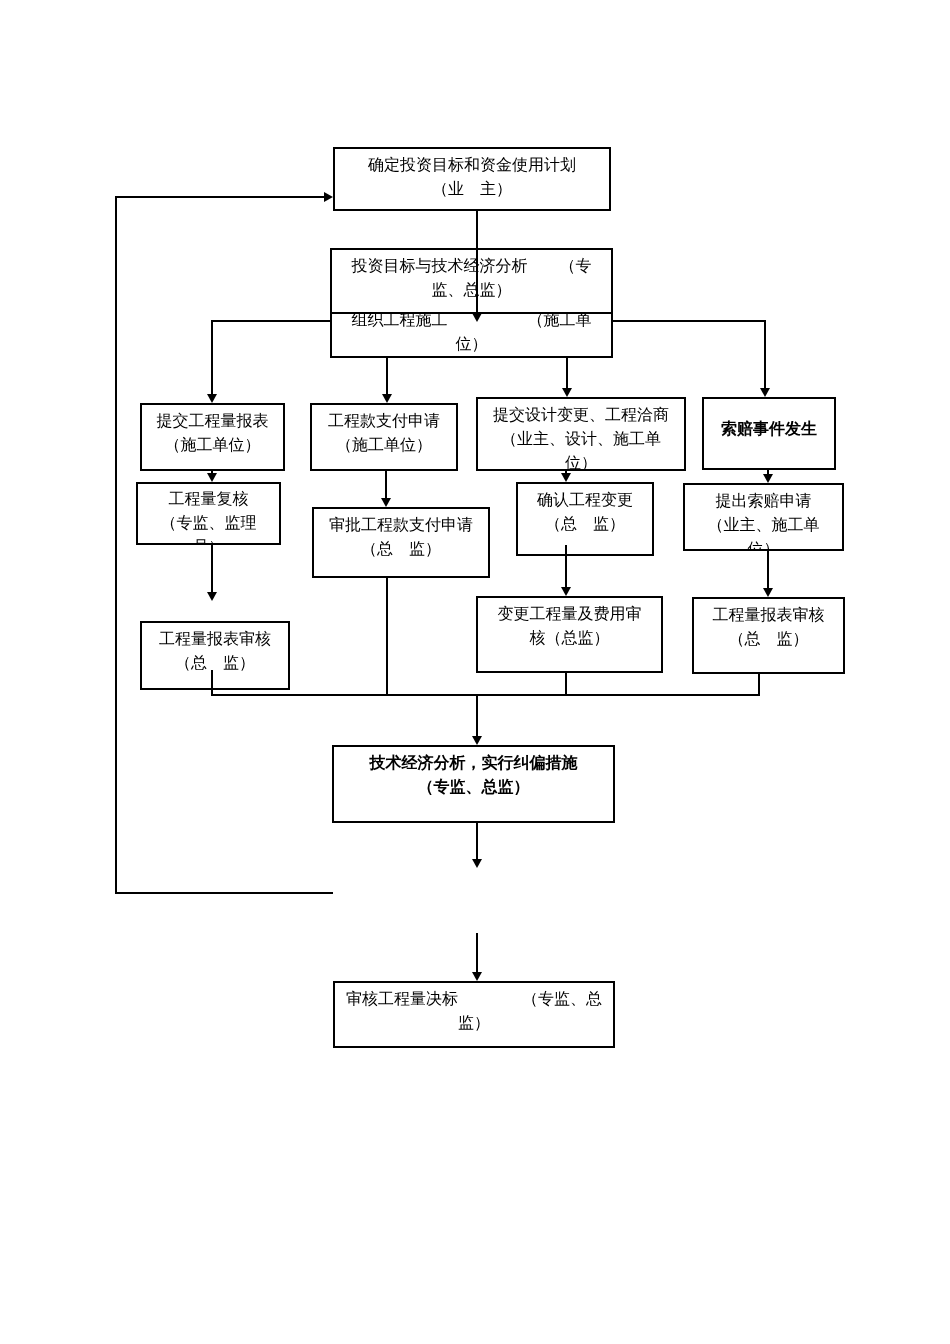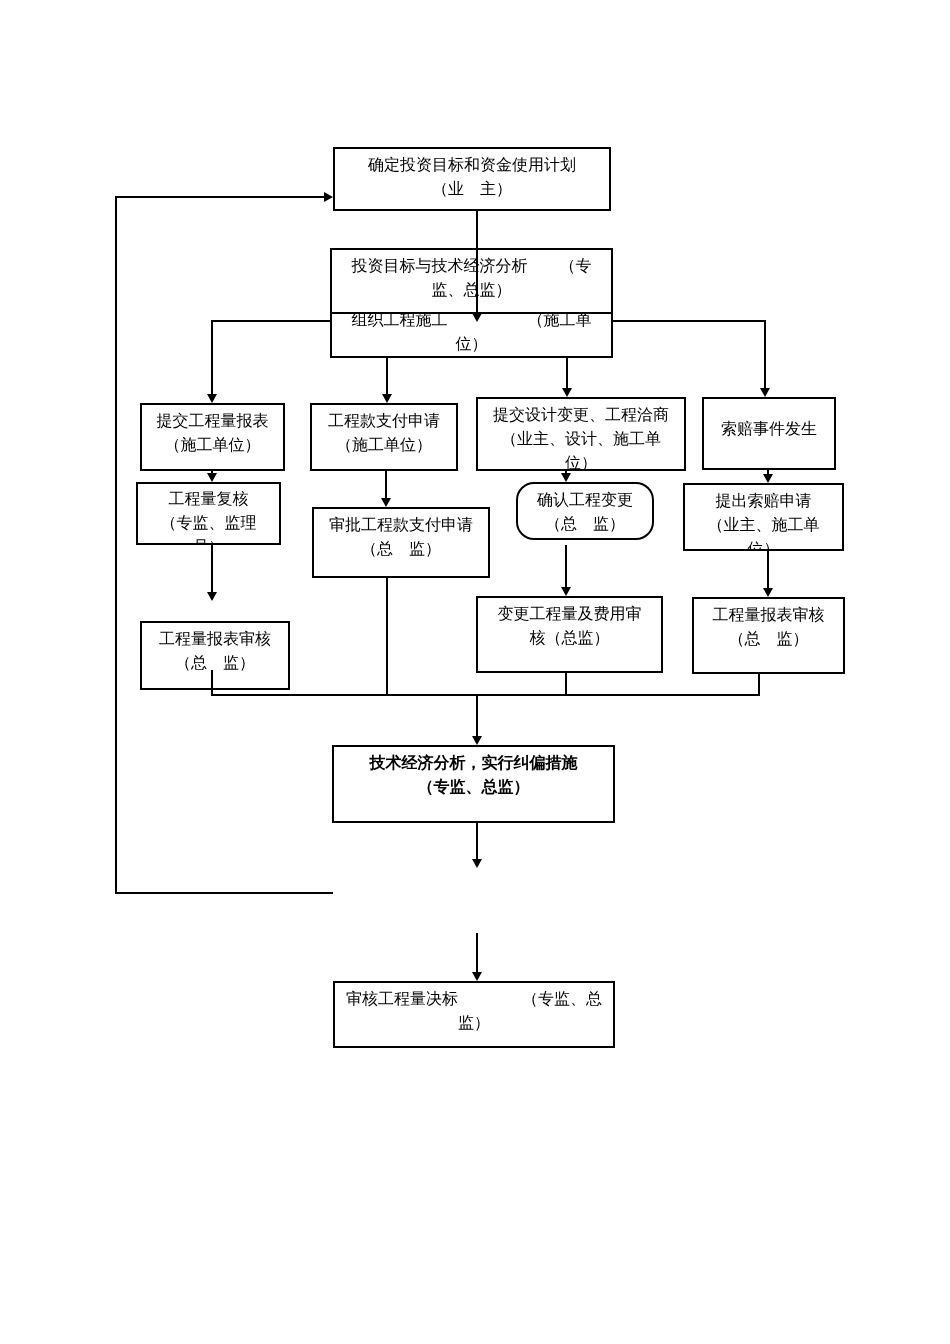--- a/index.html
+++ b/index.html
@@ -12,21 +12,21 @@
     position:absolute;left:0;top:94px;width:950px;text-align:center;
     font-size:39px;font-weight:700;letter-spacing:1px;line-height:46px;
   }
   .node{
     position:absolute;background:#ffffff;border:2px solid #000;box-sizing:border-box;
     font-size:16px;line-height:24px;text-align:center;white-space:pre-line;
     padding-top:4px;z-index:2;overflow:hidden;
   }
   .node .inner{white-space:pre-line;}
   .clipTop .inner{margin-top:-10px;}
-  .vcenter{padding-top:18px;}
+  .vcenter{padding-top:18px;font-weight:bold;}
   .vl{position:absolute;width:2px;background:#000;z-index:5;}
   .hl{position:absolute;height:2px;background:#000;z-index:5;}
   .arrD{position:absolute;width:0;height:0;z-index:6;
     border-left:5px solid transparent;border-right:5px solid transparent;
     border-top:9px solid #000;}
   .arrR{position:absolute;width:0;height:0;z-index:6;
     border-top:5px solid transparent;border-bottom:5px solid transparent;
     border-left:9px solid #000;}
   .zA{z-index:4;}
   .zUnder{z-index:1;}
@@ -59,21 +59,21 @@
 
   <div class="node vcenter" style="left:702px;top:397px;width:134px;height:73px;"><div class="inner">索赔事件发生</div></div>
 
   <div class="node" style="left:136px;top:482px;width:145px;height:63px;font-family:Liberation Mono, monospace;"><div class="inner">工程量复核
 （专监、监理
 员）</div></div>
 
   <div class="node" style="left:312px;top:507px;width:178px;height:71px;"><div class="inner">审批工程款支付申请
 （总　监）</div></div>
 
-  <div class="node" style="left:516px;top:482px;width:138px;height:58px;border-radius:18px;"><div class="inner">确认工程变更
+  <div class="node" style="left:516px;top:482px;width:138px;height:74px;"><div class="inner">确认工程变更
 （总　监）</div></div>
 
   <div class="node" style="left:683px;top:483px;width:161px;height:68px;"><div class="inner">提出索赔申请
 （业主、施工单
 位）</div></div>
 
   <div class="node" style="left:140px;top:601px;width:150px;height:69px;margin-top:20px;"><div class="inner">工程量报表审核
 （总　监）</div></div>
 
   <div class="node" style="left:476px;top:596px;width:187px;height:77px;"><div class="inner">变更工程量及费用审

